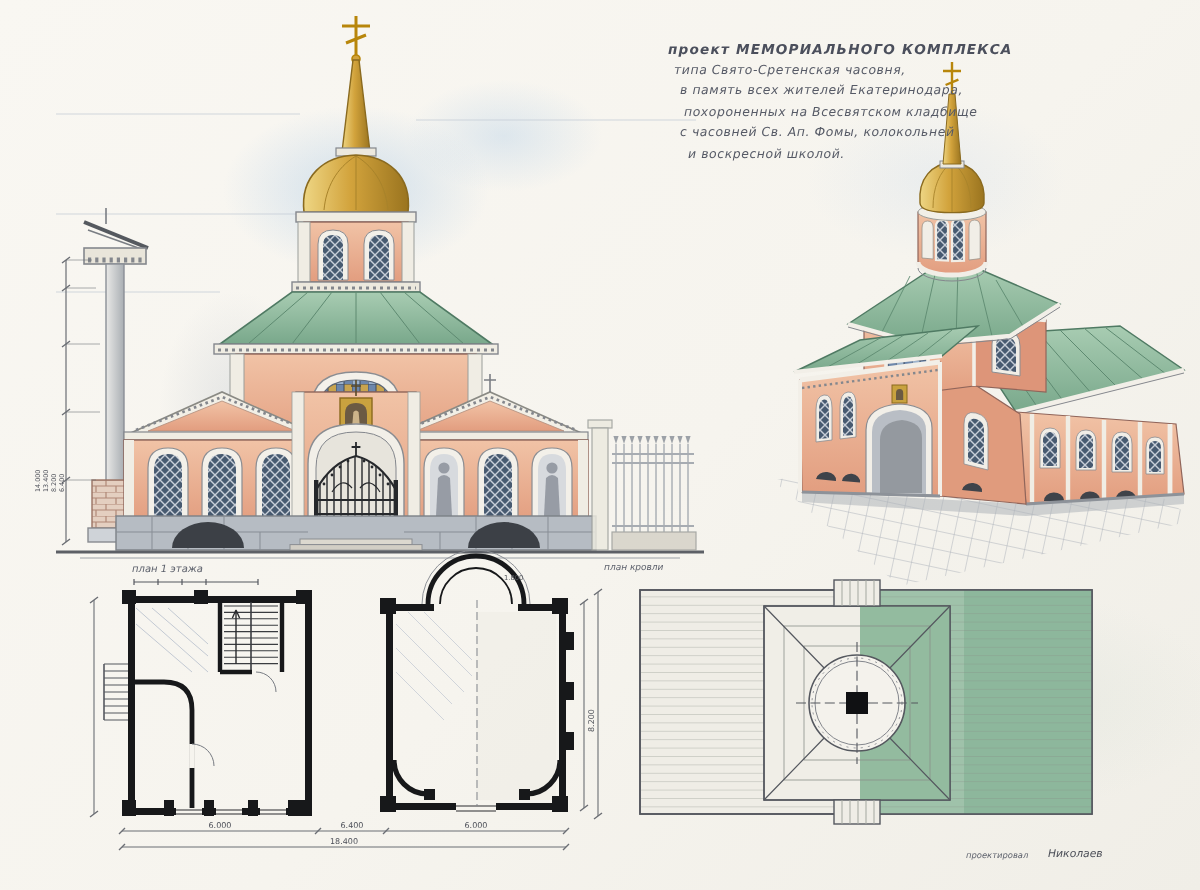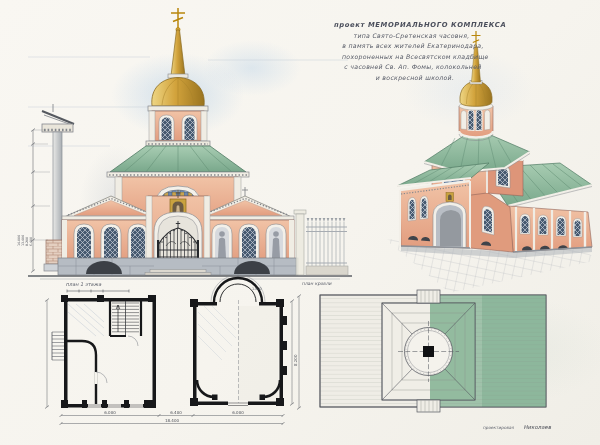--- a/index.html
+++ b/index.html
@@ -10,21 +10,20 @@
   }
   .sheet{
     position:relative;width:600px;height:445px;
     background:
       radial-gradient(ellipse 95px 60px at 178px 95px, rgba(168,200,230,.50), rgba(168,200,230,0) 70%),
       radial-gradient(ellipse 70px 40px at 252px 68px, rgba(178,206,232,.38), rgba(178,206,232,0) 70%),
       radial-gradient(ellipse 55px 85px at 118px 205px, rgba(158,170,186,.22), rgba(158,170,186,0) 70%),
       radial-gradient(ellipse 90px 55px at 468px 90px, rgba(198,216,236,.26), rgba(198,216,236,0) 72%),
       radial-gradient(ellipse 120px 70px at 520px 350px, rgba(190,210,198,.18), rgba(190,210,198,0) 75%),
       linear-gradient(135deg,#f9f7f2 0%,#f6f4ee 55%,#f0eee7 100%);
-    text-align: center;
   }
   svg{position:absolute;left:0;top:0;}
   .title-block{
     position:absolute;left:334px;top:20px;width:152px;
     color:#565a66;font-style:italic;letter-spacing:.3px;
   }
   .title-block .l{display:block;font-size:6.2px;line-height:10.6px;white-space:nowrap;}
   .title-block .l0{font-size:6.8px;font-weight:bold;letter-spacing:.6px;color:#4b4f5c;}
   .i1{padding-left:3px}.i2{padding-left:6px}.i3{padding-left:8px}.i4{padding-left:6px}.i5{padding-left:10px}
   text{font-family:"DejaVu Sans",sans-serif;fill:#4c4f58;}

